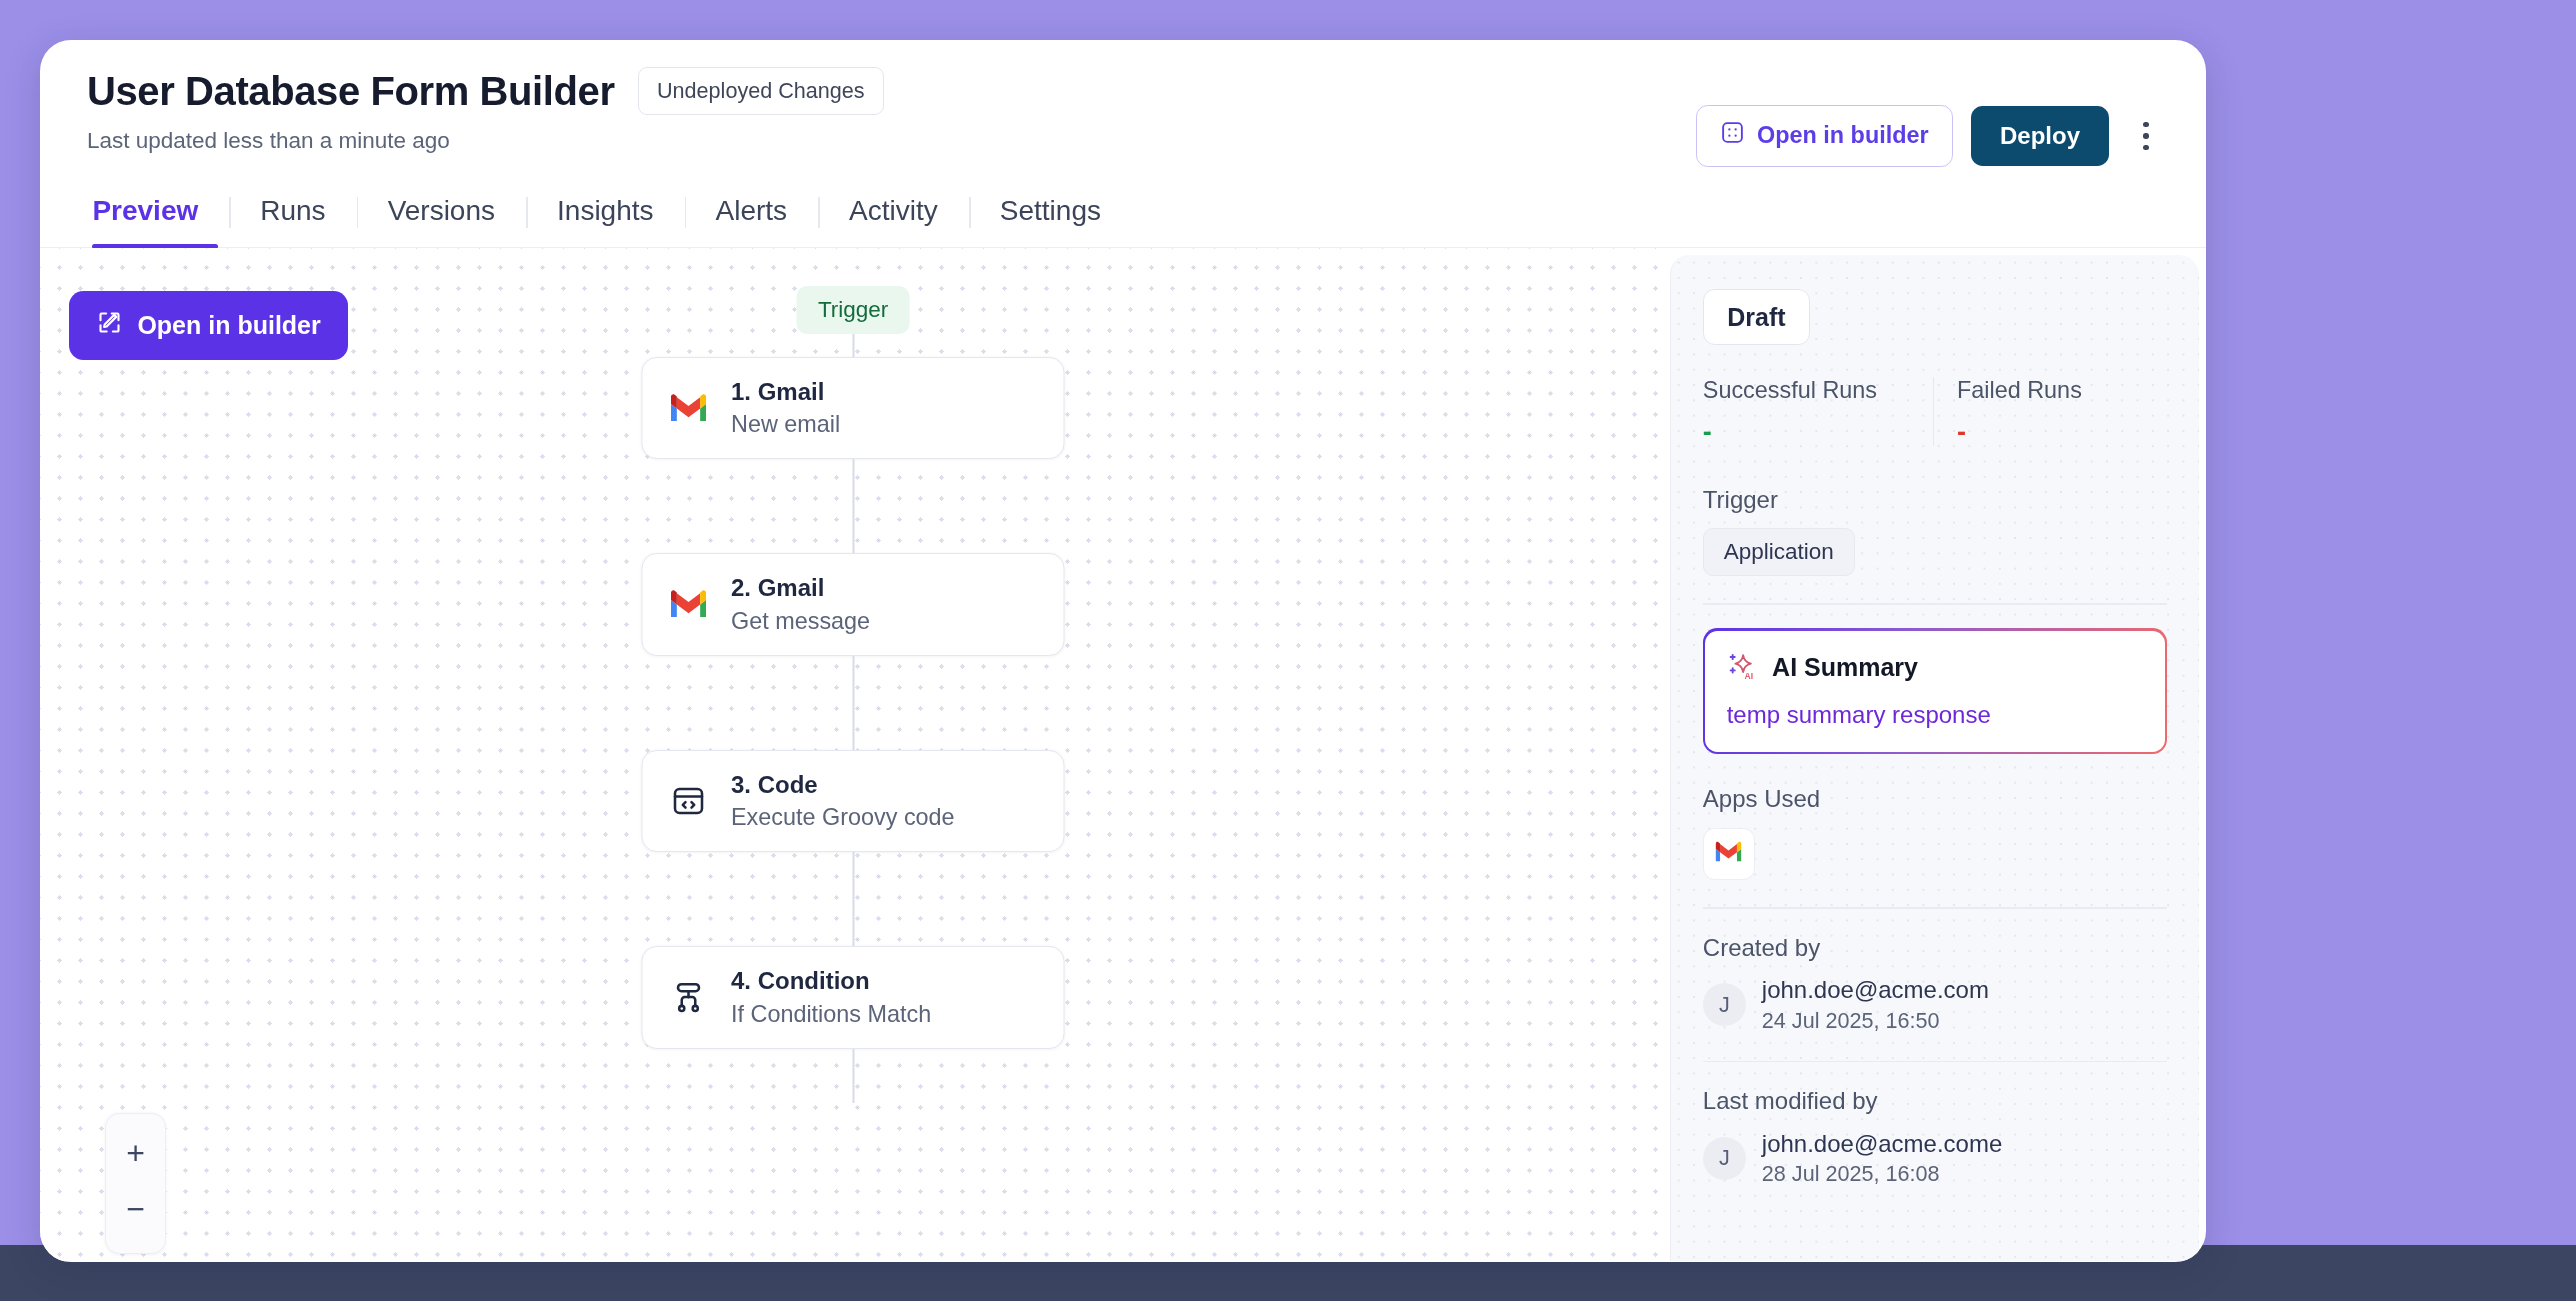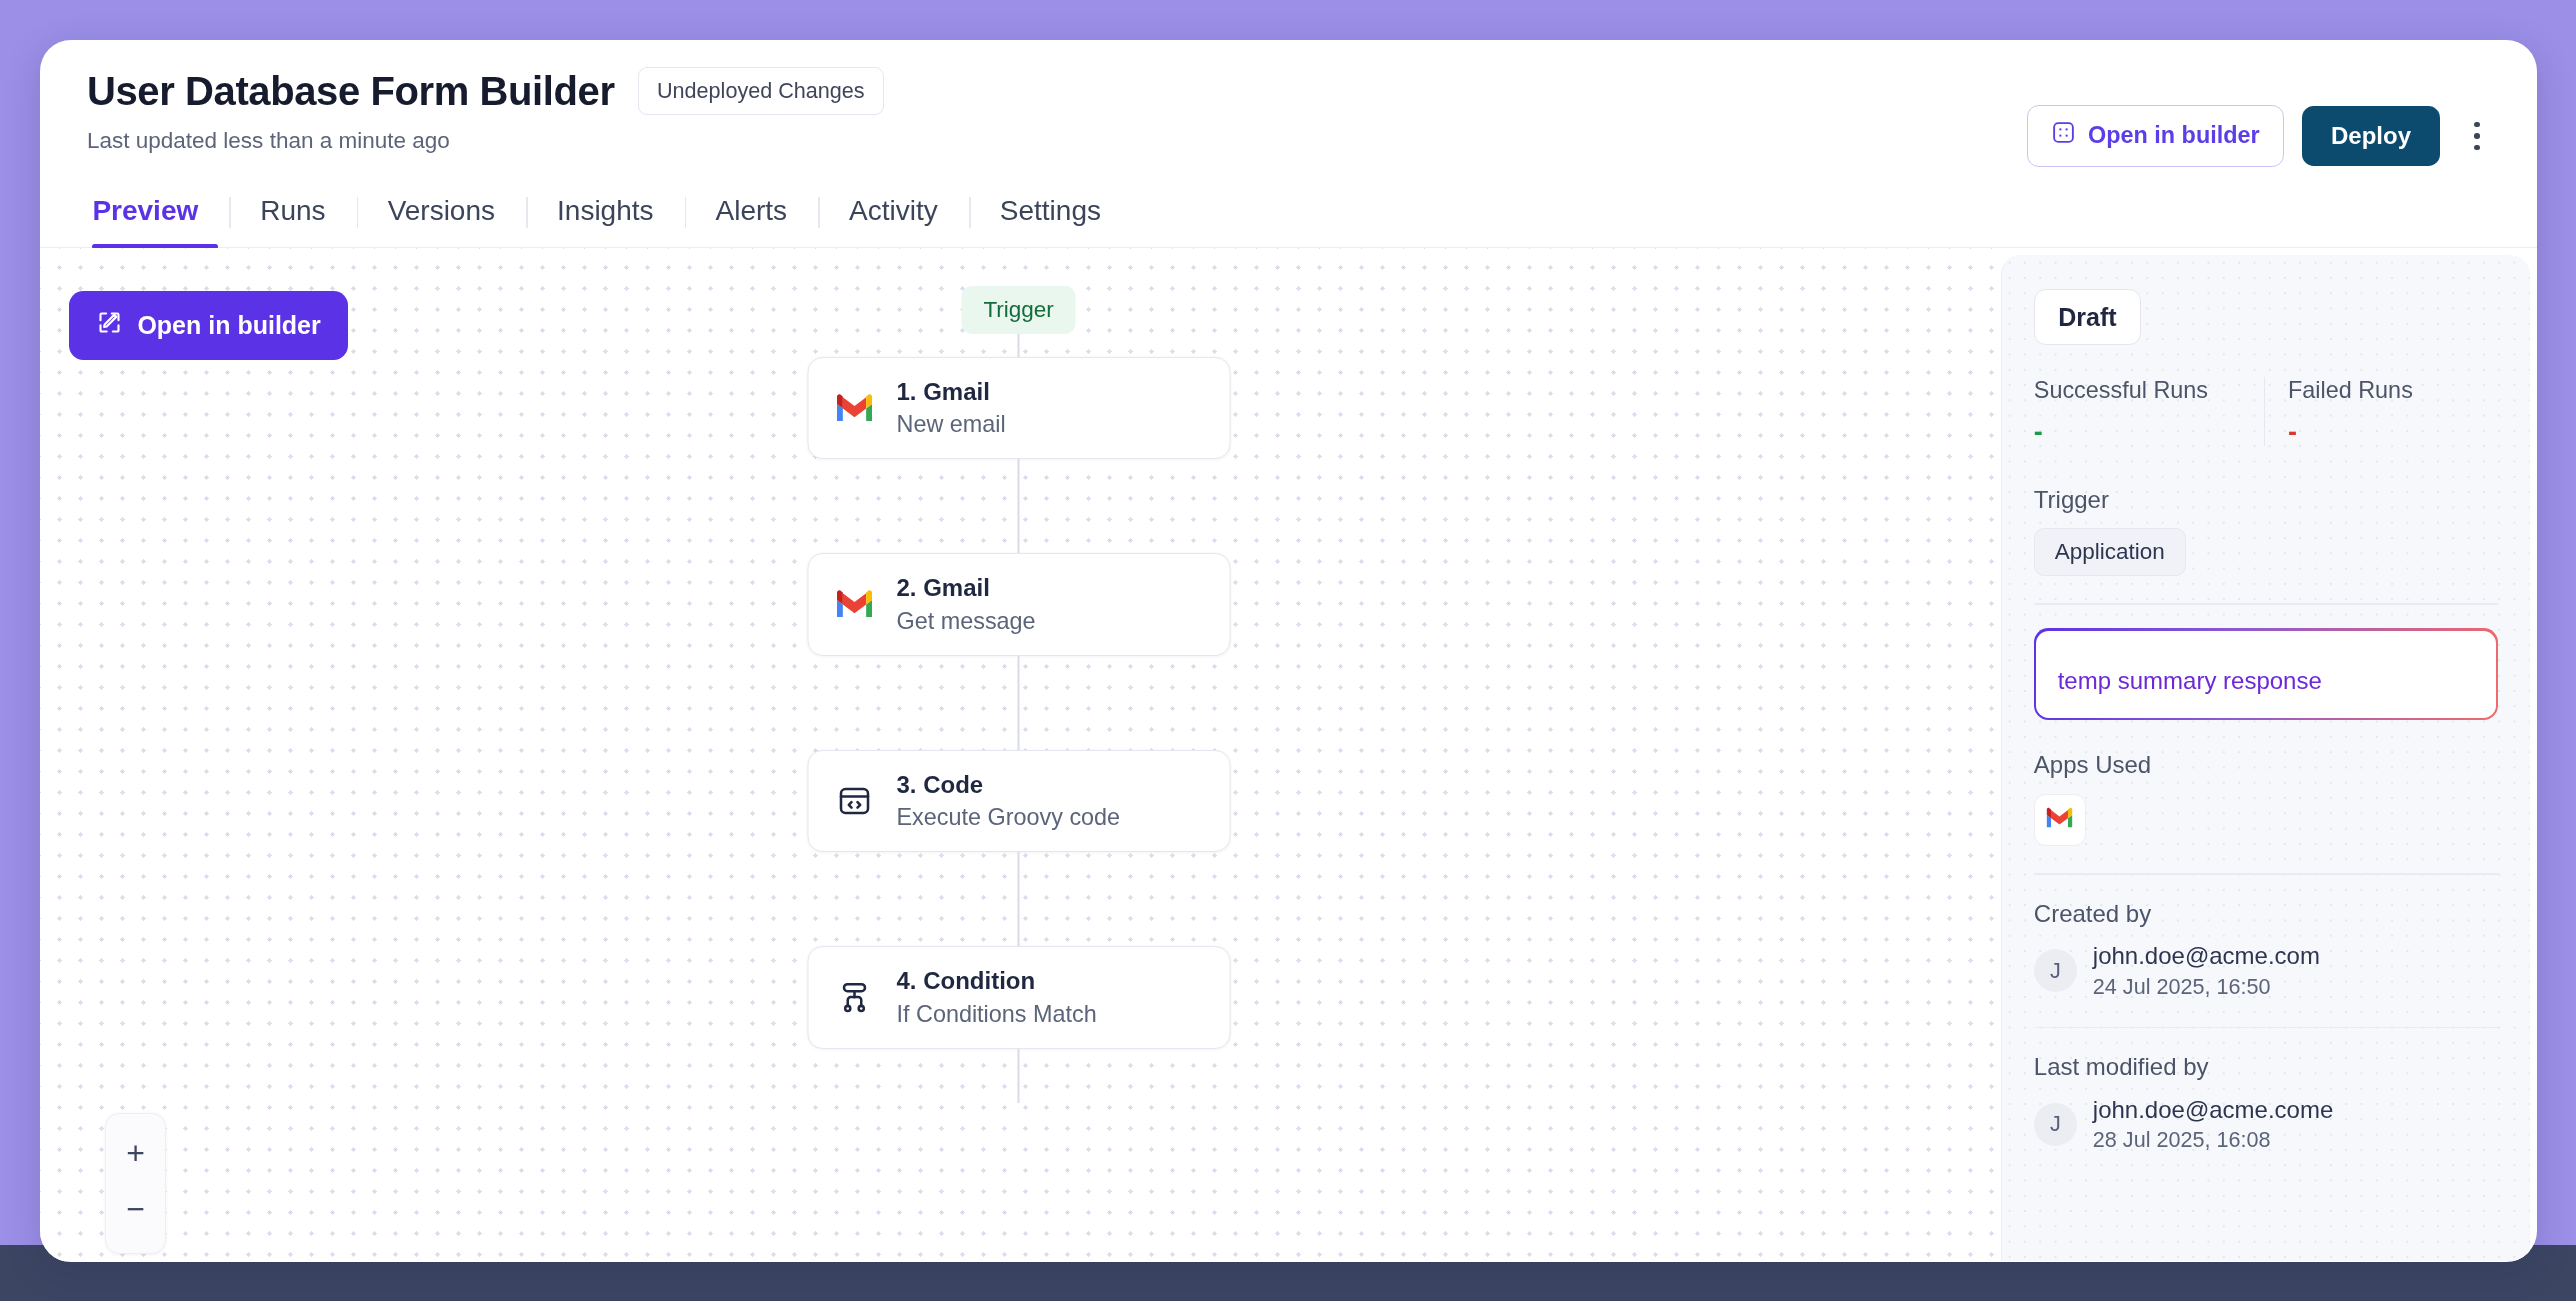--- a/index.html
+++ b/index.html
@@ -14,21 +14,21 @@
     position: absolute; inset: 0;
     background: #9b8fe8;
   }
   .bottom-bar {
     position: absolute; left: 0; right: 0; bottom: 0; height: 56px;
     background: #3c4663;
   }
   .window {
     position: absolute;
     left: 40px; top: 40px;
-    width: 2497px; height: 1222px;
+    width: 2166px; height: 1222px;
     background: #ffffff;
     border-radius: 31px;
     overflow: hidden;
     box-shadow: 0 9px 36px rgba(30,30,60,.18);
   }
 
   
   .header {
     position: relative;
     padding: 27px 47px 0 47px;
@@ -441,20 +441,31 @@
 
       <div class="trigger-block">
         <div class="section-label">Trigger</div>
         <div class="app-chip">Application</div>
       </div>
 
       <div class="divider"></div>
 
       <div class="ai-card">
         <div class="ai-card-inner">
+          <div class="ai-head">
+            <span>
+              <svg width="31" height="31" viewBox="0 0 24 24" fill="none">
+                <path d="M12.5 3.2c.6 3.6 2.6 5.9 6 6.6-3.4.7-5.4 3-6 6.6-.6-3.6-2.6-5.9-6-6.6 3.4-.7 5.4-3 6-6.6z" stroke="#d3566b" stroke-width="1.4" stroke-linejoin="round"></path>
+                <path d="M4.4 3.1v3.2M2.8 4.7H6" stroke="#6a45e0" stroke-width="1.5" stroke-linecap="round"></path>
+                <path d="M4.4 13.4v3.2M2.8 15h3.2" stroke="#6a45e0" stroke-width="1.5" stroke-linecap="round"></path>
+                <text x="13.6" y="21.4" font-family="Liberation Sans, sans-serif" font-size="6.6" font-weight="700" fill="#e0596b">AI</text>
+              </svg>
+            </span>
+            <span class="ai-title">AI Summary</span>
+          </div>
           <div class="ai-body">temp summary response</div>
         </div>
       </div>
 
       <div class="apps-block">
         <div class="section-label">Apps Used</div>
         <div class="apps-row">
           <div class="app-tile">
             <span>
               <svg width="29" height="22.5" viewBox="0 0 48 36">

